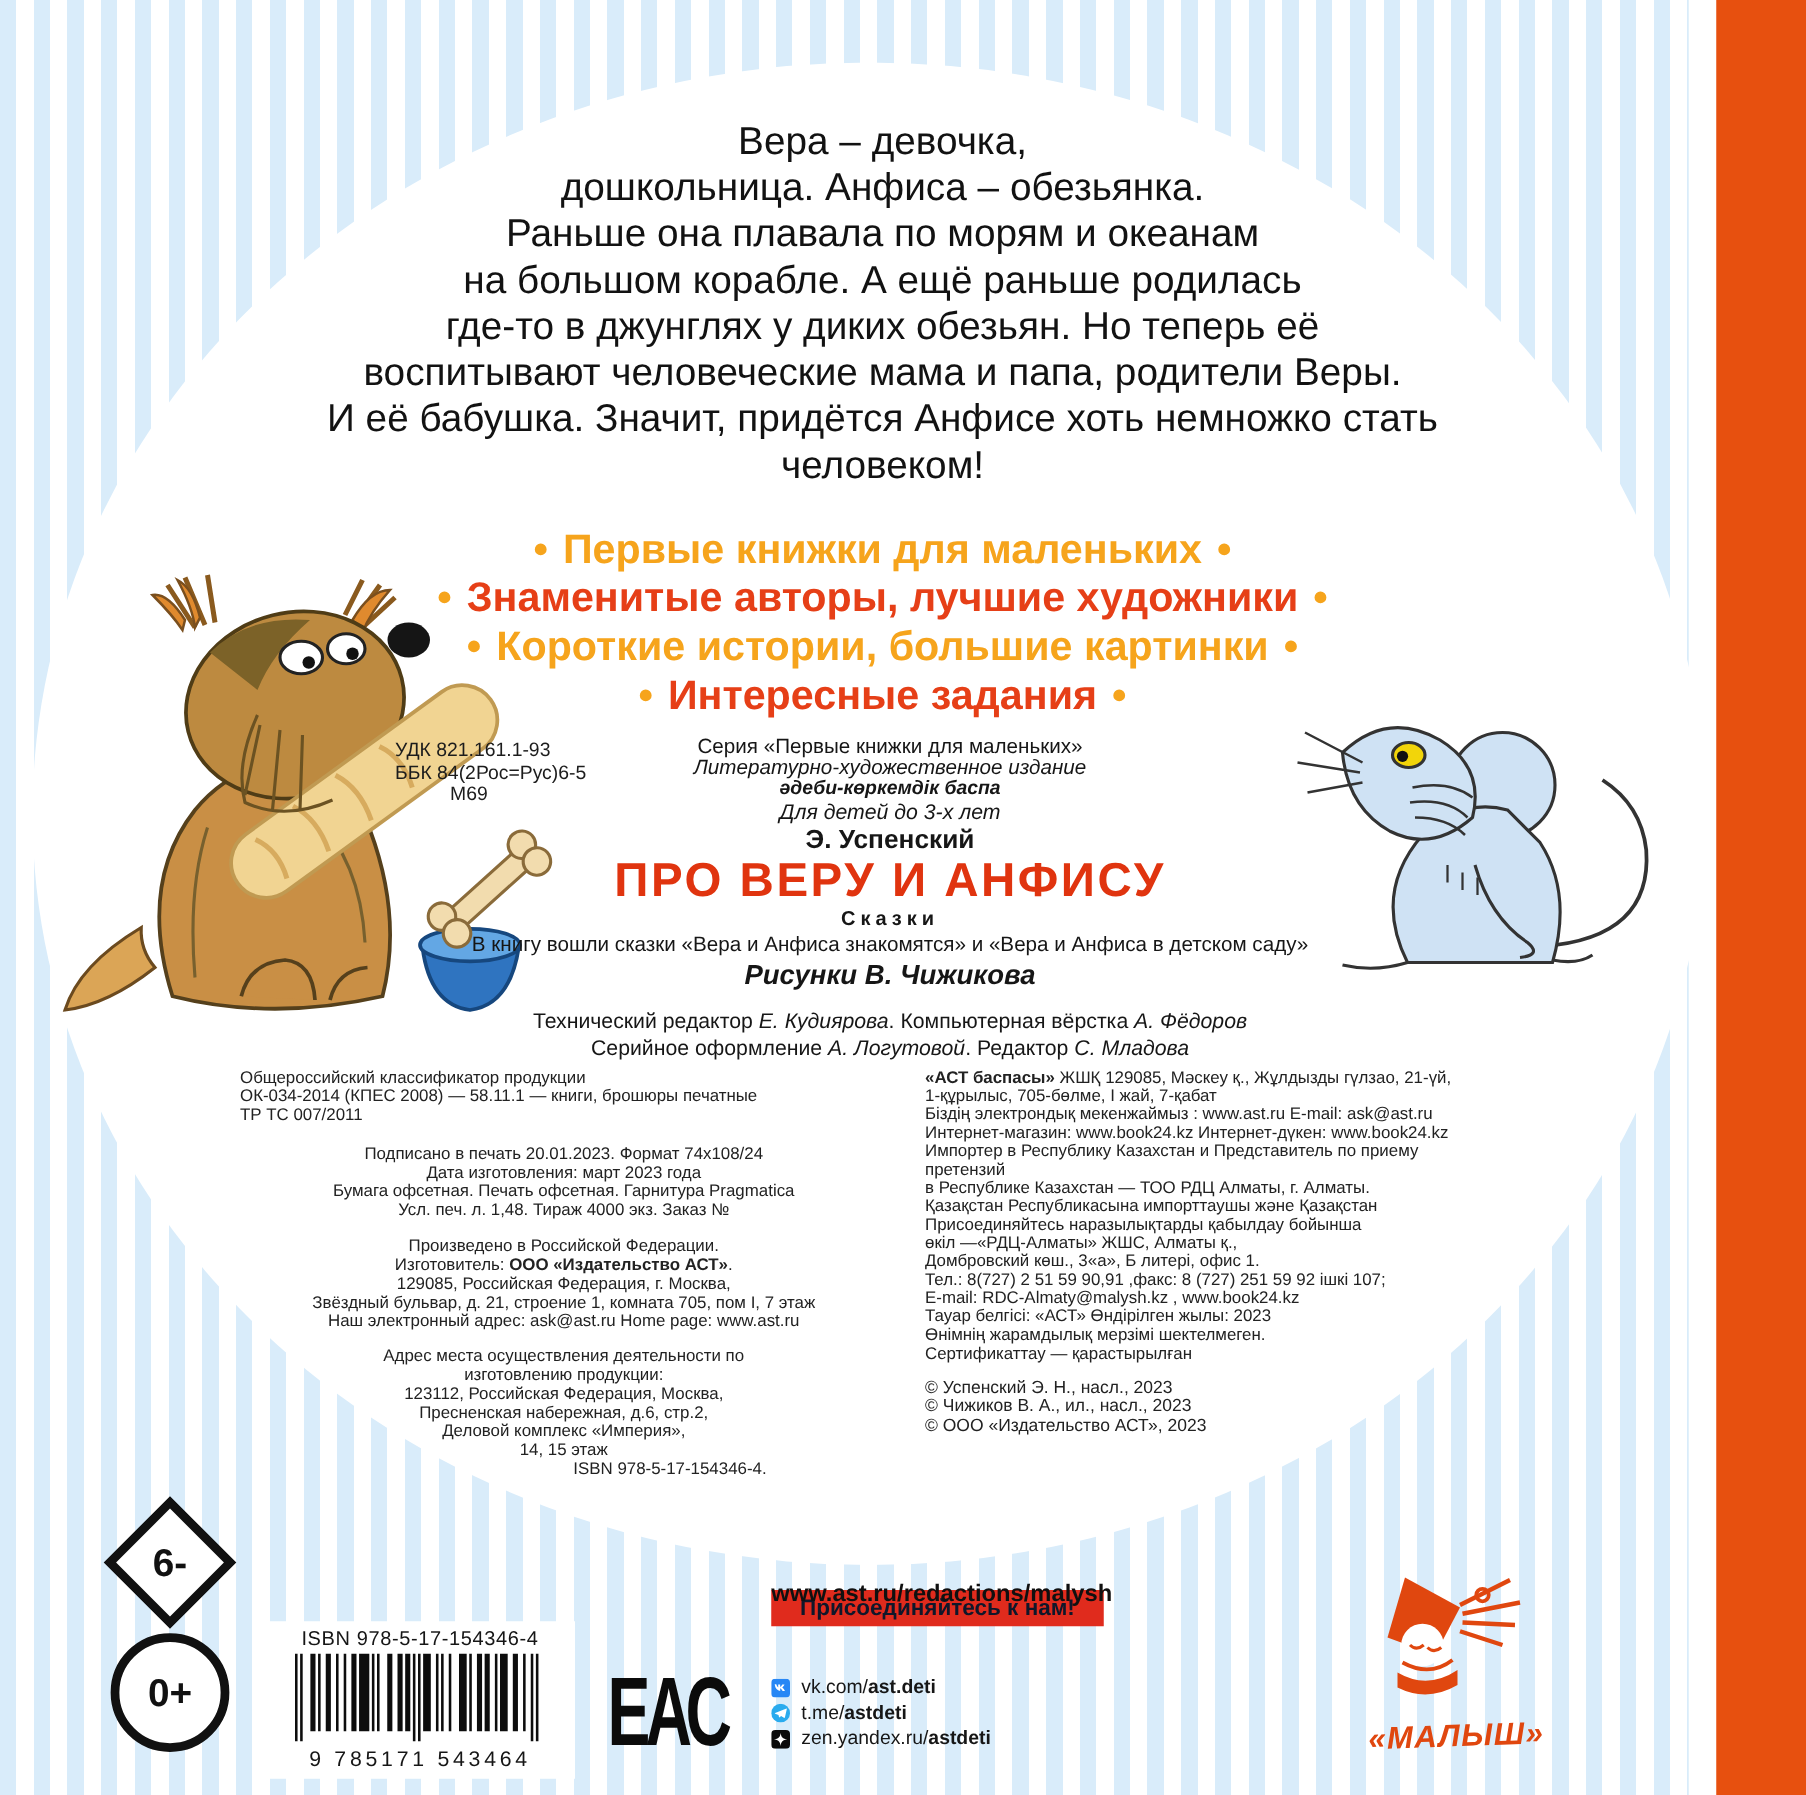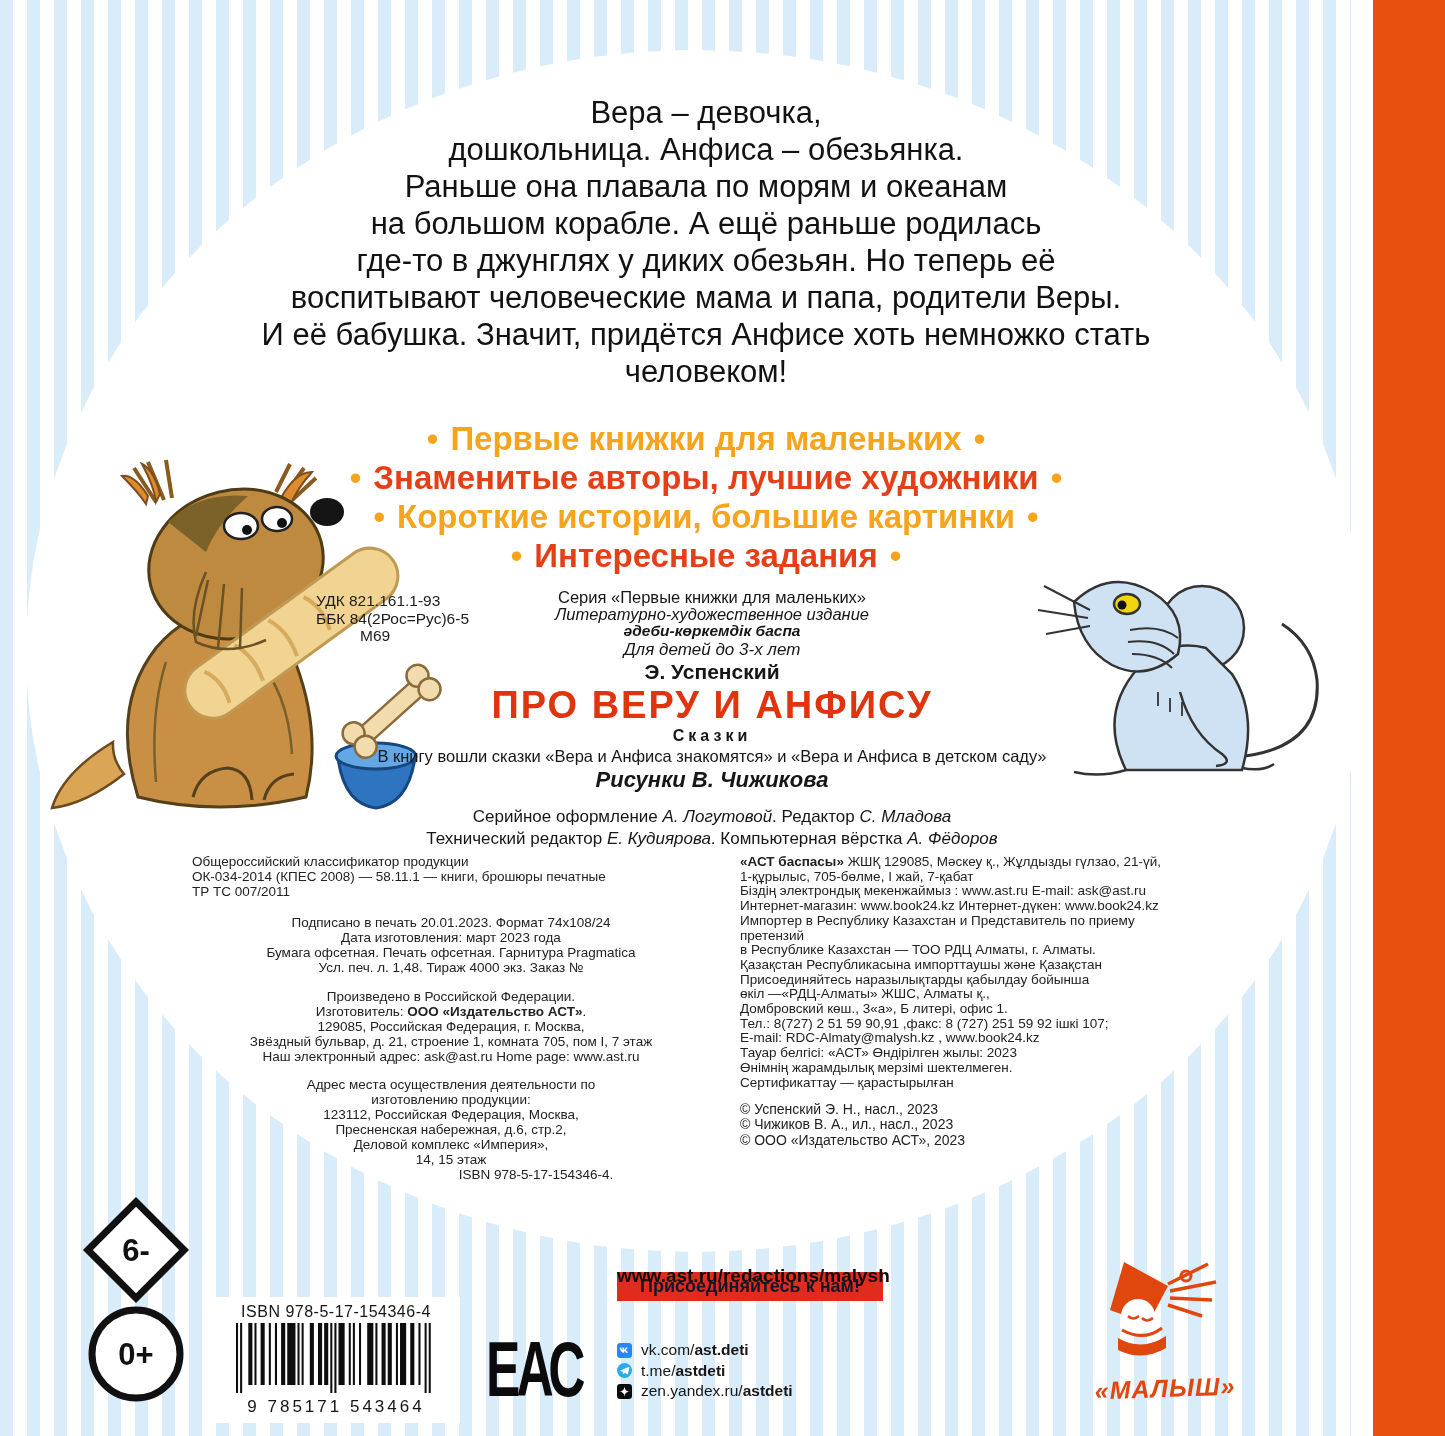--- a/index.html
+++ b/index.html
@@ -137,22 +137,22 @@
     <div class="ed-type-kz">әдеби-көркемдік баспа</div>
     <div class="ed-age">Для детей до 3-х лет</div>
     <div class="ed-author">Э. Успенский</div>
     <div class="ed-title" id="book-title" style="color: rgb(224, 52, 15);">ПРО ВЕРУ И АНФИСУ</div>
     <div class="ed-subtitle">Сказки</div>
     <div class="ed-contents">В книгу вошли сказки «Вера и Анфиса знакомятся» и «Вера и Анфиса в детском саду»</div>
     <div class="ed-illustrator">Рисунки В. Чижикова</div>
   </div>
 
   <div class="abs credits" id="credits">
+      <div class="line"><span>Технический редактор </span><span style="font-style: italic;">Е. Кудиярова</span><span>. Компьютерная вёрстка </span><span style="font-style: italic;">А. Фёдоров</span></div>
       <div class="line"><span>Серийное оформление </span><span style="font-style: italic;">А. Логутовой</span><span>. Редактор </span><span style="font-style: italic;">С. Младова</span></div>
-      <div class="line"><span>Технический редактор </span><span style="font-style: italic;">Е. Кудиярова</span><span>. Компьютерная вёрстка </span><span style="font-style: italic;">А. Фёдоров</span></div>
     </div>
 
   <div class="abs col-left" id="col-left">
       <div class="blk" style="text-align: left; margin-top: 0px; padding-left: 44px;">
         <div class="line">Общероссийский классификатор продукции</div>
         <div class="line">ОК-034-2014 (КПЕС 2008) — 58.11.1 — книги, брошюры печатные</div>
         <div class="line">ТР ТС 007/2011</div>
       </div>
       <div class="blk" style="text-align: center; margin-top: 16px; padding-left: 0px;">
         <div class="line">Подписано в печать 20.01.2023. Формат 74x108/24</div>

